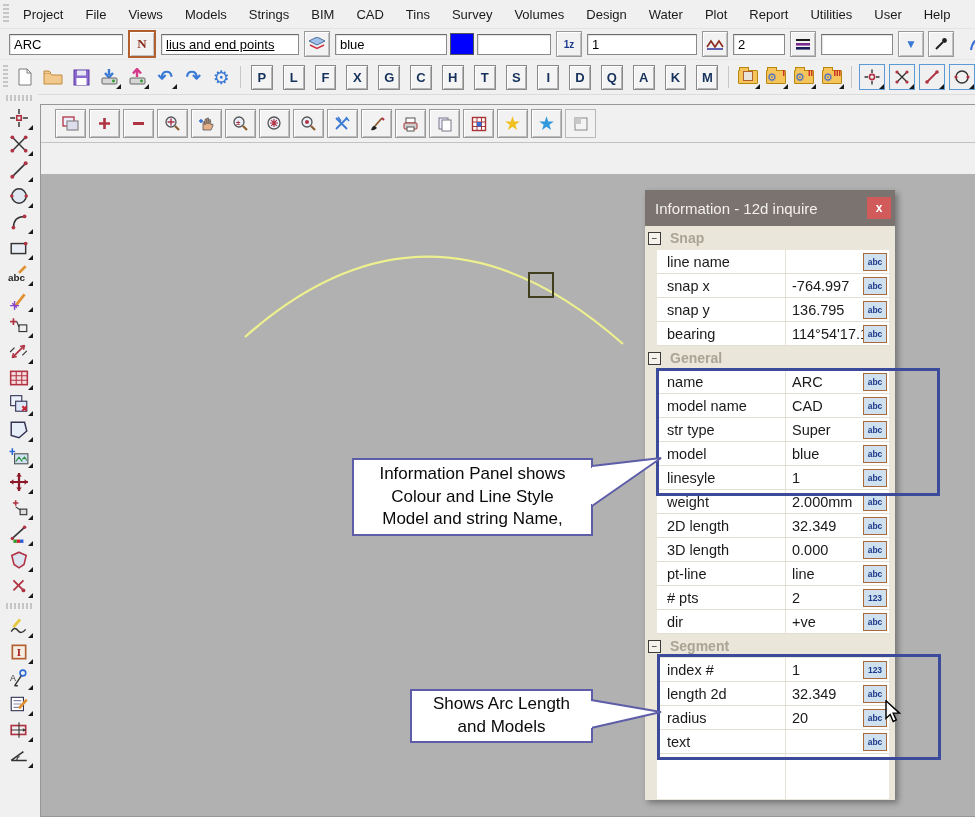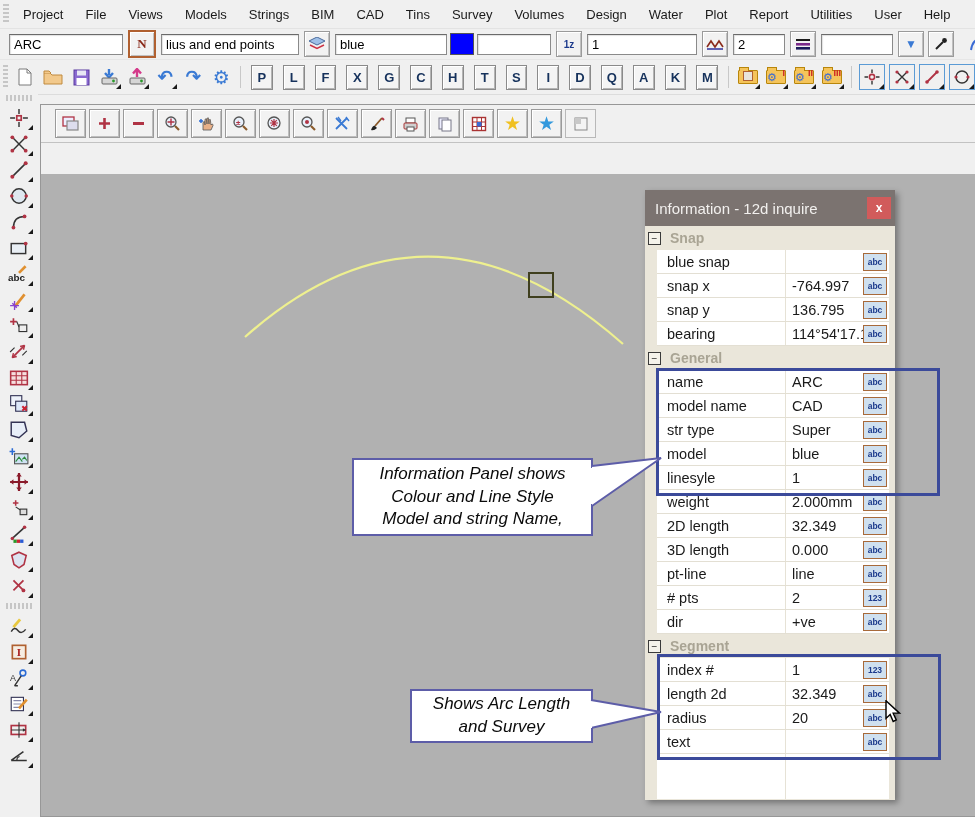--- a/index.html
+++ b/index.html
@@ -45,21 +45,21 @@
   .psec .collapse{width:11px;height:11px;border:1px solid #3a3a3a;background:#f4f2ea;margin:0 9px 0 3px;display:flex;align-items:center;justify-content:center;font-size:10px;line-height:9px;color:#222;font-weight:normal;}
   .prows{margin-left:12px;margin-right:6px;}
   .prow{display:flex;align-items:center;height:23px;background:#fff;border-bottom:1px solid #e3dfd3;}
   .plabel{width:118px;padding-left:10px;border-right:1px solid #e6e2d6;height:100%;display:flex;align-items:center;}
   .pvalue{flex:1;padding-left:6px;white-space:nowrap;overflow:hidden;}
   .pbtn{width:22px;height:16px;margin-right:2px;background:#cfe0ef;border:1px solid #a86a3a;font-size:8.5px;color:#1c3a8c;display:flex;align-items:center;justify-content:center;font-weight:bold;}
   .pfooter{margin-left:12px;margin-right:6px;height:45px;background:#fff;display:flex;}
   .pfooter .col{width:128px;border-right:1px solid #e6e2d6;height:100%;}
   
   .hl-box{position:absolute;border:3px solid #3b4a9a;z-index:7;pointer-events:none;}
-  .callout{position:absolute;background:#fff;border:2px solid #5d5da8;z-index:8;display:flex;flex-direction:column;justify-content:center;text-align:center;font-size:17px;line-height:1.35;color:#0a0a0a;font-style:italic;}
+  .callout{position:absolute;background:#fff;border:2px solid #5d5da8;z-index:8;display:flex;flex-direction:column;justify-content:center;text-align:center;font-size:17px;line-height:1.35;color:#0a0a0a;}
   .tail{position:absolute;z-index:9;}
   .cursor{position:absolute;z-index:10;}
   .selsq{position:absolute;left:528px;top:272px;width:22px;height:22px;border:2px solid #3f3f1e;z-index:3;}
   .sep-v{width:1px;height:22px;background:#c8c8c8;margin:0 5px;}
 </style>
 </head>
 <body>
 
 <div id="app">
 
@@ -81,21 +81,21 @@
     <span class="menu-item">Report</span>
     <span class="menu-item">Utilities</span>
     <span class="menu-item">User</span>
     <span class="menu-item">Help</span>
   </div>
 
   <div class="toolbar toolbar1">
     <div class="grip"></div>
     <input class="tb-input" style="width: 104px;" value="ARC">
     <div class="tb-btn raised" style="width:22px;border:2px solid #b06030;color:#8a2a1a;font-weight:bold;font-family:'Liberation Serif',serif;">N</div>
-    <input class="tb-input" style="width: 128px;" value="lius and end points">
+    <input class="tb-input" style="width: 128px; text-decoration: underline;" value="lius and end points">
     <div class="tb-btn raised" style="width:24px">
       <svg width="18" height="14" viewBox="0 0 18 14">
           <polygon points="9,0 17,4 9,8 1,4" fill="#9fc0e8" stroke="#4a6a9a"></polygon>
           <path d="M2,8 L9,11.5 L16,8" fill="none" stroke="#cc3344" stroke-width="1.5"></path>
         </svg>
     </div>
     <input class="tb-input" style="width: 102px;" value="blue">
     <div class="tb-btn" style="margin:0">
         <div class="swatch" style="background:#0000ff"></div>
       </div>
@@ -522,21 +522,21 @@
           <span>x</span>
         </div>
     </div>
 
     <div class="psec">
       <span class="collapse">−</span>
       <span>Snap</span>
     </div>
     <div class="prows">
       <div class="prow">
-          <div class="plabel">blue snap</div>
+          <div class="plabel">line name</div>
           <div class="pvalue"></div>
           <div class="pbtn">abc</div>
         </div>
       <div class="prow">
           <div class="plabel">snap x</div>
           <div class="pvalue">-764.997</div>
           <div class="pbtn">abc</div>
         </div>
       <div class="prow">
           <div class="plabel">snap y</div>
@@ -652,21 +652,21 @@
     <div>Model and string Name,</div>
   </div>
   <svg class="tail" style="left:588px;top:444px;" width="78" height="66">
     <path d="M4,22 L73,14 L4,62 Z" fill="#fff" stroke="none"></path>
     <path d="M4,22 L73,14 L4,62" fill="none" stroke="#5d5da8" stroke-width="2"></path>
     <rect x="0" y="24" width="5" height="36" fill="#fff"></rect>
   </svg>
 
   <div class="callout" style="left:410px;top:689px;width:179px;height:50px;">
     <div>Shows Arc Length</div>
-    <div>and Survey</div>
+    <div>and Models</div>
   </div>
   <svg class="tail" style="left:586px;top:694px;" width="80" height="42">
     <path d="M5,6 L75,18 L5,34 Z" fill="#fff" stroke="none"></path>
     <path d="M5,6 L75,18 L5,34" fill="none" stroke="#5d5da8" stroke-width="2"></path>
     <rect x="0" y="8" width="6" height="26" fill="#fff"></rect>
   </svg>
 
   <svg class="cursor" style="left:884px;top:700px;" width="20" height="24" viewBox="0 0 12 15">
     <path d="M1,0.5 L1,11.5 L3.6,9 L5.5,13.4 L7.4,12.5 L5.5,8.2 L9.4,8.2 Z" fill="#fff" stroke="#000" stroke-width="0.9"></path>
   </svg>

